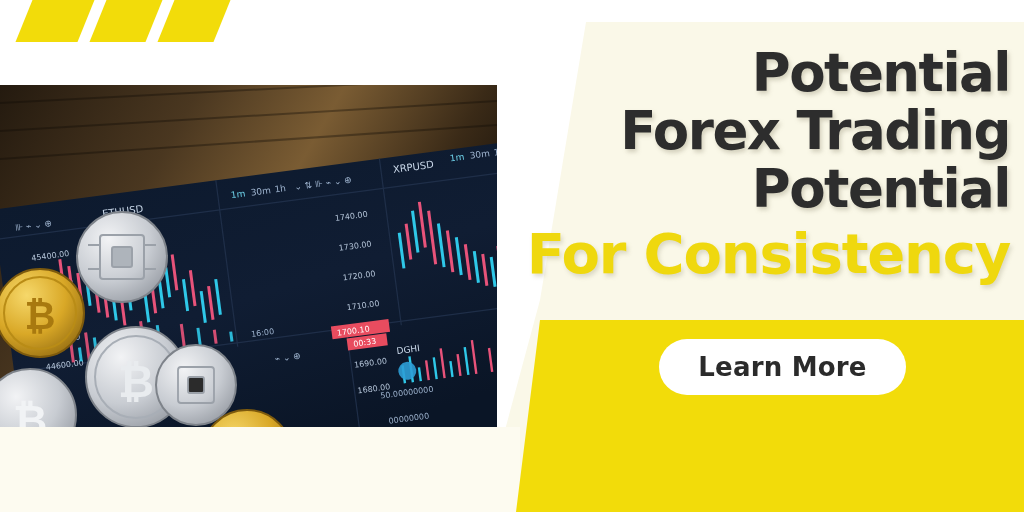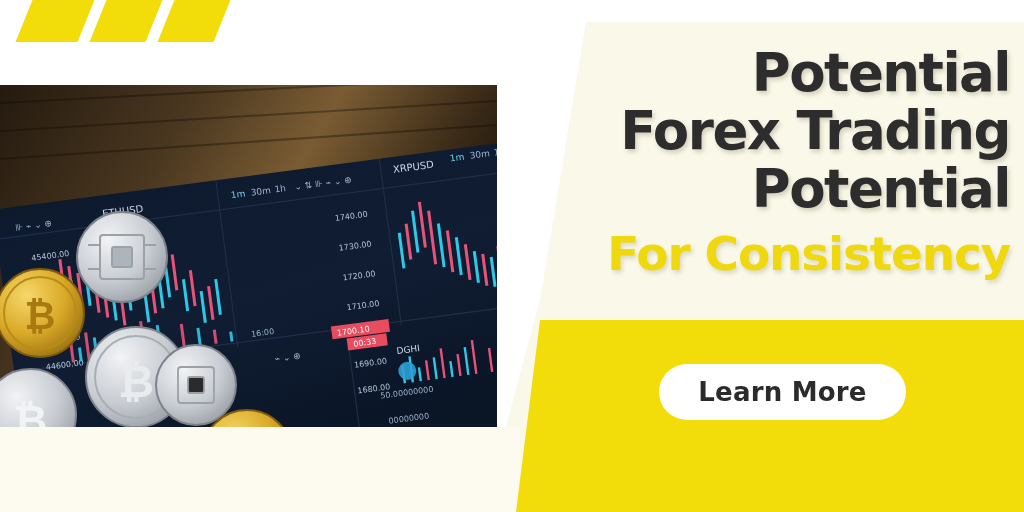--- a/index.html
+++ b/index.html
@@ -81,34 +81,34 @@
     line-height: 58px;
     letter-spacing: -1.5px;
     color: #2D2D2D;
     text-shadow: 2px 3px 4px rgba(140,135,110,0.35);
     margin: 0;
     white-space: nowrap;
   }
   .subhead {
     font-family: "DejaVu Sans", sans-serif;
     font-weight: bold;
-    font-size: 47px;
+    font-size: 56px;
     line-height: 56px;
     letter-spacing: -1.2px;
     color: #EFD80E;
     text-shadow: 2px 3px 4px rgba(150,145,115,0.30);
     margin: 8px 0 0 0;
     white-space: nowrap;
     text-align: right;
   }
 
   
   .cta {
     position: absolute;
-    left: 659px; top: 364px;
+    left: 659px; top: 339px;
     width: 247px; height: 56px;
     border: none;
     border-radius: 28px;
     background: #FFFFFF;
     color: #2B2B2B;
     font-family: "DejaVu Sans", sans-serif;
     font-weight: bold;
     font-size: 26px;
     letter-spacing: 0.2px;
     cursor: pointer;

